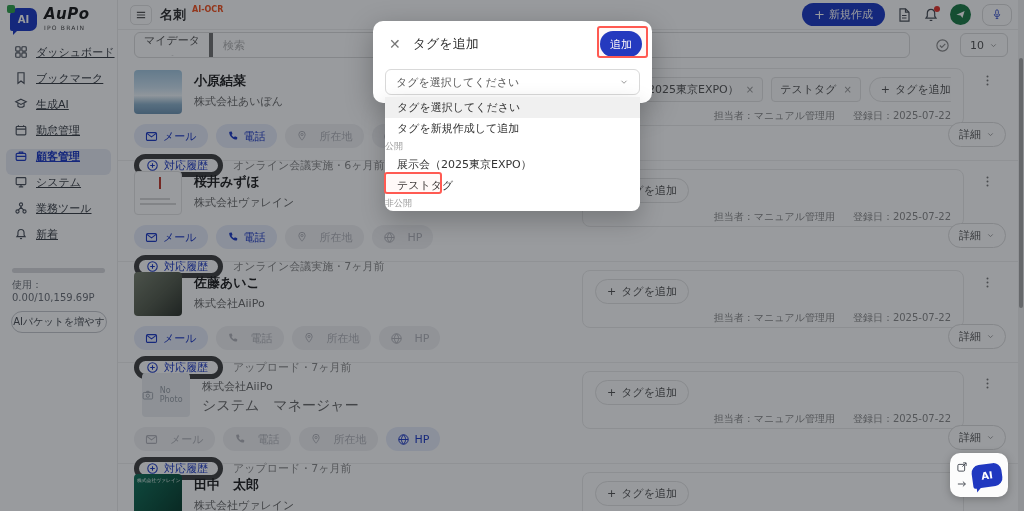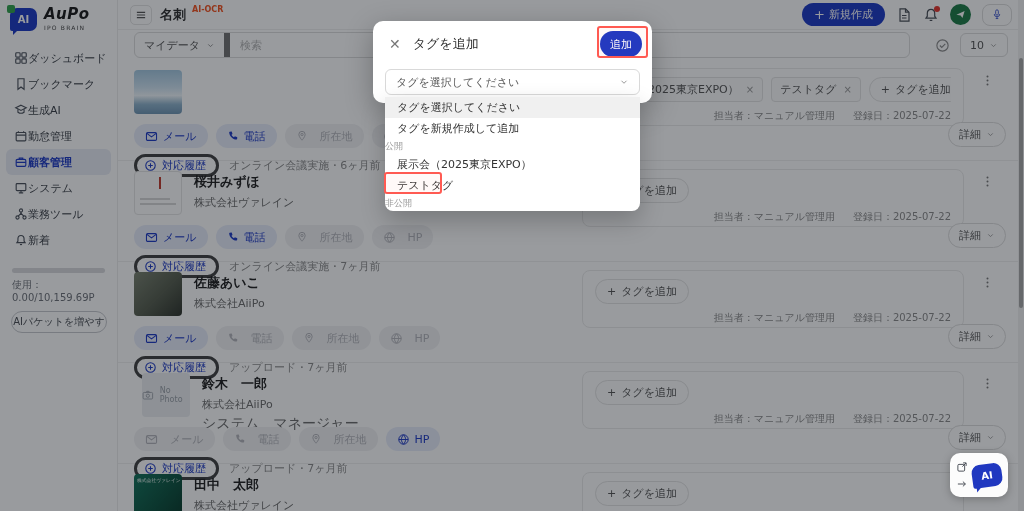--- a/index.html
+++ b/index.html
@@ -7,21 +7,21 @@
   .screen { position:relative; width:1024px; height:511px; overflow:hidden; background:#fff; }
 
   
   .sidebar { position:absolute; left:0; top:0; bottom:0; width:118px; background:#fff; border-right:1px solid #ececec; z-index:1; }
   .logo-row { display:flex; align-items:center; gap:7px; padding:7px 10px 6px; }
   .logo-bubble { position:relative; width:27px; height:23px; background:#1d39c4; border-radius:7px 7px 7px 2px; color:#fff; font-size:10px; font-weight:bold; display:flex; align-items:center; justify-content:center; }
   .logo-bubble::after { content:""; position:absolute; left:3px; bottom:-4px; border:4px solid transparent; border-top-color:#1d39c4; border-left-color:#1d39c4; }
   .logo-dot { position:absolute; left:-3px; top:-3px; width:8px; height:8px; background:#31a24c; border-radius:2px; }
   .logo-name { font-size:15px; font-weight:bold; color:#1b1b1b; letter-spacing:.5px; line-height:1;font-style:italic; }
   .logo-sub { font-size:6px; color:#444; letter-spacing:1.2px; margin-top:2px; }
-  .side-item { display:flex; align-items:center; height:26px; margin:0 6px; padding:0 8px; border-radius:6px; color:#3a3f46; cursor:pointer; }
+  .side-item { display:flex; gap:8px; height:26px; margin:0 6px; padding:0 8px; border-radius:6px; color:#3a3f46; cursor:pointer;text-decoration:underline; }
   .side-item .side-ico { display:flex; color:#4a505a; }
   .side-label { font-size:11px; white-space:nowrap; }
   .side-item.active { background:#e9ecf5; color:#1d39c4; font-weight:bold; }
   .side-item.active .side-ico { color:#1d39c4; }
   .side-foot { position:absolute; left:0; right:0; bottom:178px; }
   .usage-bar { margin:0 12px; height:5px; border-radius:3px; background:#d9dadd; }
   .usage-text { margin:5px 12px 0; font-size:10px; color:#6d7178; }
   .packet-btn { margin:8px 11px 0; width:96px; height:22px; border:1px solid #c7c9cd; border-radius:12px; background:#fff; font-size:10px; color:#4b4f55; display:flex; align-items:center; justify-content:center; }
 
   
@@ -34,21 +34,21 @@
   .create-btn { display:flex; align-items:center; gap:4px; height:23px; padding:0 12px; background:#1d39c4; color:#fff; font-size:11px; border-radius:13px; }
   .create-plus { font-size:13px; line-height:1; }
   .top-ico { display:flex; color:#4a4f57; position:relative; }
   .bell-dot { position:absolute; right:-1px; top:-1px; width:6px; height:6px; background:#e5342c; border-radius:50%; }
   .avatar { width:21px; height:21px; border-radius:50%; background:#1d7a46; display:flex; align-items:center; justify-content:center; }
   .mic-btn { width:30px; height:22px; border:1px solid #dcdcdc; border-radius:8px; display:flex; align-items:center; justify-content:center; color:#4c63d2; background:#fff; }
 
   
   .toolbar { height:30px; display:flex; align-items:center; padding:0 16px; gap:10px; }
   .search-wrap { flex:1; display:flex; align-items:center; height:26px; border:1px solid #dcdcdc; border-radius:6px; background:#fff; overflow:hidden; max-width:776px; }
-  .scope { display:flex; align-items:center; gap:6px; padding:0 9px; height:100%; border-right:6px solid #737373; font-size:11px; color:#555; }
+  .scope { display:flex; align-items:center; gap:6px; padding:0 9px; height:100%; border-right:4px solid #737373; font-size:11px; color:#555;flex-direction:column; }
   .scope svg { color:#888; }
   .search-input { flex:1; border:none; outline:none; font-size:11px; padding:0 10px; color:#333; font-family:inherit; }
   .search-input::placeholder { color:#b0b0b0; }
   .check-ico { color:#8a8a8a; display:flex; margin-left:auto; }
   .size-select { display:flex; align-items:center; gap:5px; height:24px; padding:0 9px; border:1px solid #dcdcdc; border-radius:6px; font-size:11px; color:#555; background:#fff; }
   .size-select svg { color:#999; }
 
   
   .list { position:relative; }
   .row { position:relative; height:101px; border-bottom:1px solid #efefef; }
@@ -64,21 +64,21 @@
   .nophoto-label { font-size:8px; }
   .thumb-green { background:linear-gradient(130deg,#12725a 0%,#0c503d 60%,#083829 100%); }
   .thumb-green .card-text { position:absolute; left:3px; top:3px; font-size:6px; color:#e8f3ee; transform:scale(.8); transform-origin:0 0; white-space:nowrap; }
   .who { padding-top:2px; }
   .c-name { font-size:13px; font-weight:bold; color:#1f1f1f; }
   .c-company { font-size:11px; color:#6b6b6b; margin-top:4px; }
   .c-title { font-size:14px; color:#6b6b6b; margin-top:3px; }
   .act { display:inline-flex; align-items:center; gap:5px; height:24px; padding:0 11px; border-radius:12px; font-size:11px; }
   .act.on { background:#e7ecfa; color:#1d39c4; }
   .act.off { background:#f1f1f3; color:#b3b4ba;gap:12px; }
-  .hist-btn { display:inline-flex; align-items:center; gap:5px; height:23px; padding:0 10px 0 7px; border:3px solid #404040; border-radius:12px; background:#fff; color:#1d39c4; font-size:11px; }
+  .hist-btn { display:inline-flex; align-items:center; gap:5px; height:23px; padding:0 10px 0 7px; border:5px solid #404040; border-radius:12px; background:#fff; color:#1d39c4; font-size:11px; }
   .hist-text { font-size:11px; color:#8b8b8b; }
   .actions-pos { position:absolute; left:16px; top:64px; display:flex; gap:8px; }
   .hist-pos { position:absolute; left:16px; top:94px; display:flex; align-items:center; gap:10px; }
   .tagbox { position:absolute; left:464px; right:60px; top:8px; height:58px; border:1px solid #ebebeb; border-radius:8px; padding:8px 12px 0; }
   .tags { display:flex; gap:8px; flex-wrap:nowrap; overflow:hidden; }
   .tag { display:inline-flex; align-items:center; gap:7px; border:1px solid #e3e3e3; background:#fbfbfb; border-radius:4px; padding:3px 8px; font-size:11px; color:#555; white-space:nowrap; }
   .tag .x { color:#999; font-size:10px; }
   .addtag { display:inline-flex; align-items:center; gap:5px; border:1px solid #e3e3e3; background:#fdfdfd; border-radius:13px; padding:4px 11px; font-size:11px; color:#555; white-space:nowrap; }
   .tag-meta { display:flex; justify-content:flex-end; gap:18px; margin-top:7px; font-size:10px; color:#8a8a8a; }
   .kebab { position:absolute; right:30px; top:14px; color:#777; display:flex; }
@@ -279,20 +279,24 @@
             <path d="m4 6 4 4 4-4"></path>
           </svg>
       </div>
     </div>
 
     <div class="list">
 
       <div class="row">
         <div class="row-head">
           <div class="thumb thumb-sky"></div>
+          <div class="who">
+            <div class="c-name">小原結菜</div>
+            <div class="c-company">株式会社あいぼん</div>
+          </div>
         </div>
         <div class="actions-pos">
           <span class="act on">
               <svg width="13" height="13" viewBox="0 0 16 16" fill="none" stroke="currentColor" stroke-width="1.3">
                 <rect x="1.8" y="3.2" width="12.4" height="9.6" rx="1.5"></rect>
                 <path d="m2.3 4.2 5.7 4.3 5.7-4.3"></path>
               </svg>
               <span>メール</span>
             </span>
           <span class="act on">
@@ -517,21 +521,20 @@
         <div class="row-head">
           <div class="thumb thumb-nophoto">
             <svg width="14" height="12" viewBox="0 0 16 14" fill="none" stroke="currentColor" stroke-width="1.2">
                 <rect x="1.5" y="3.5" width="13" height="9" rx="1.5"></rect>
                 <path d="M5.5 3.5 6.5 2h3l1 1.5"></path>
                 <circle cx="8" cy="8" r="2.2"></circle>
               </svg>
             <span class="nophoto-label">No Photo</span>
           </div>
           <div class="who">
-            <div class="c-name">鈴木　一郎</div>
             <div class="c-company">株式会社AiiPo</div>
             <div class="c-title">システム　マネージャー</div>
           </div>
         </div>
         <div class="actions-pos">
           <span class="act off">
               <svg width="13" height="13" viewBox="0 0 16 16" fill="none" stroke="currentColor" stroke-width="1.3">
                 <rect x="1.8" y="3.2" width="12.4" height="9.6" rx="1.5"></rect>
                 <path d="m2.3 4.2 5.7 4.3 5.7-4.3"></path>
               </svg>

